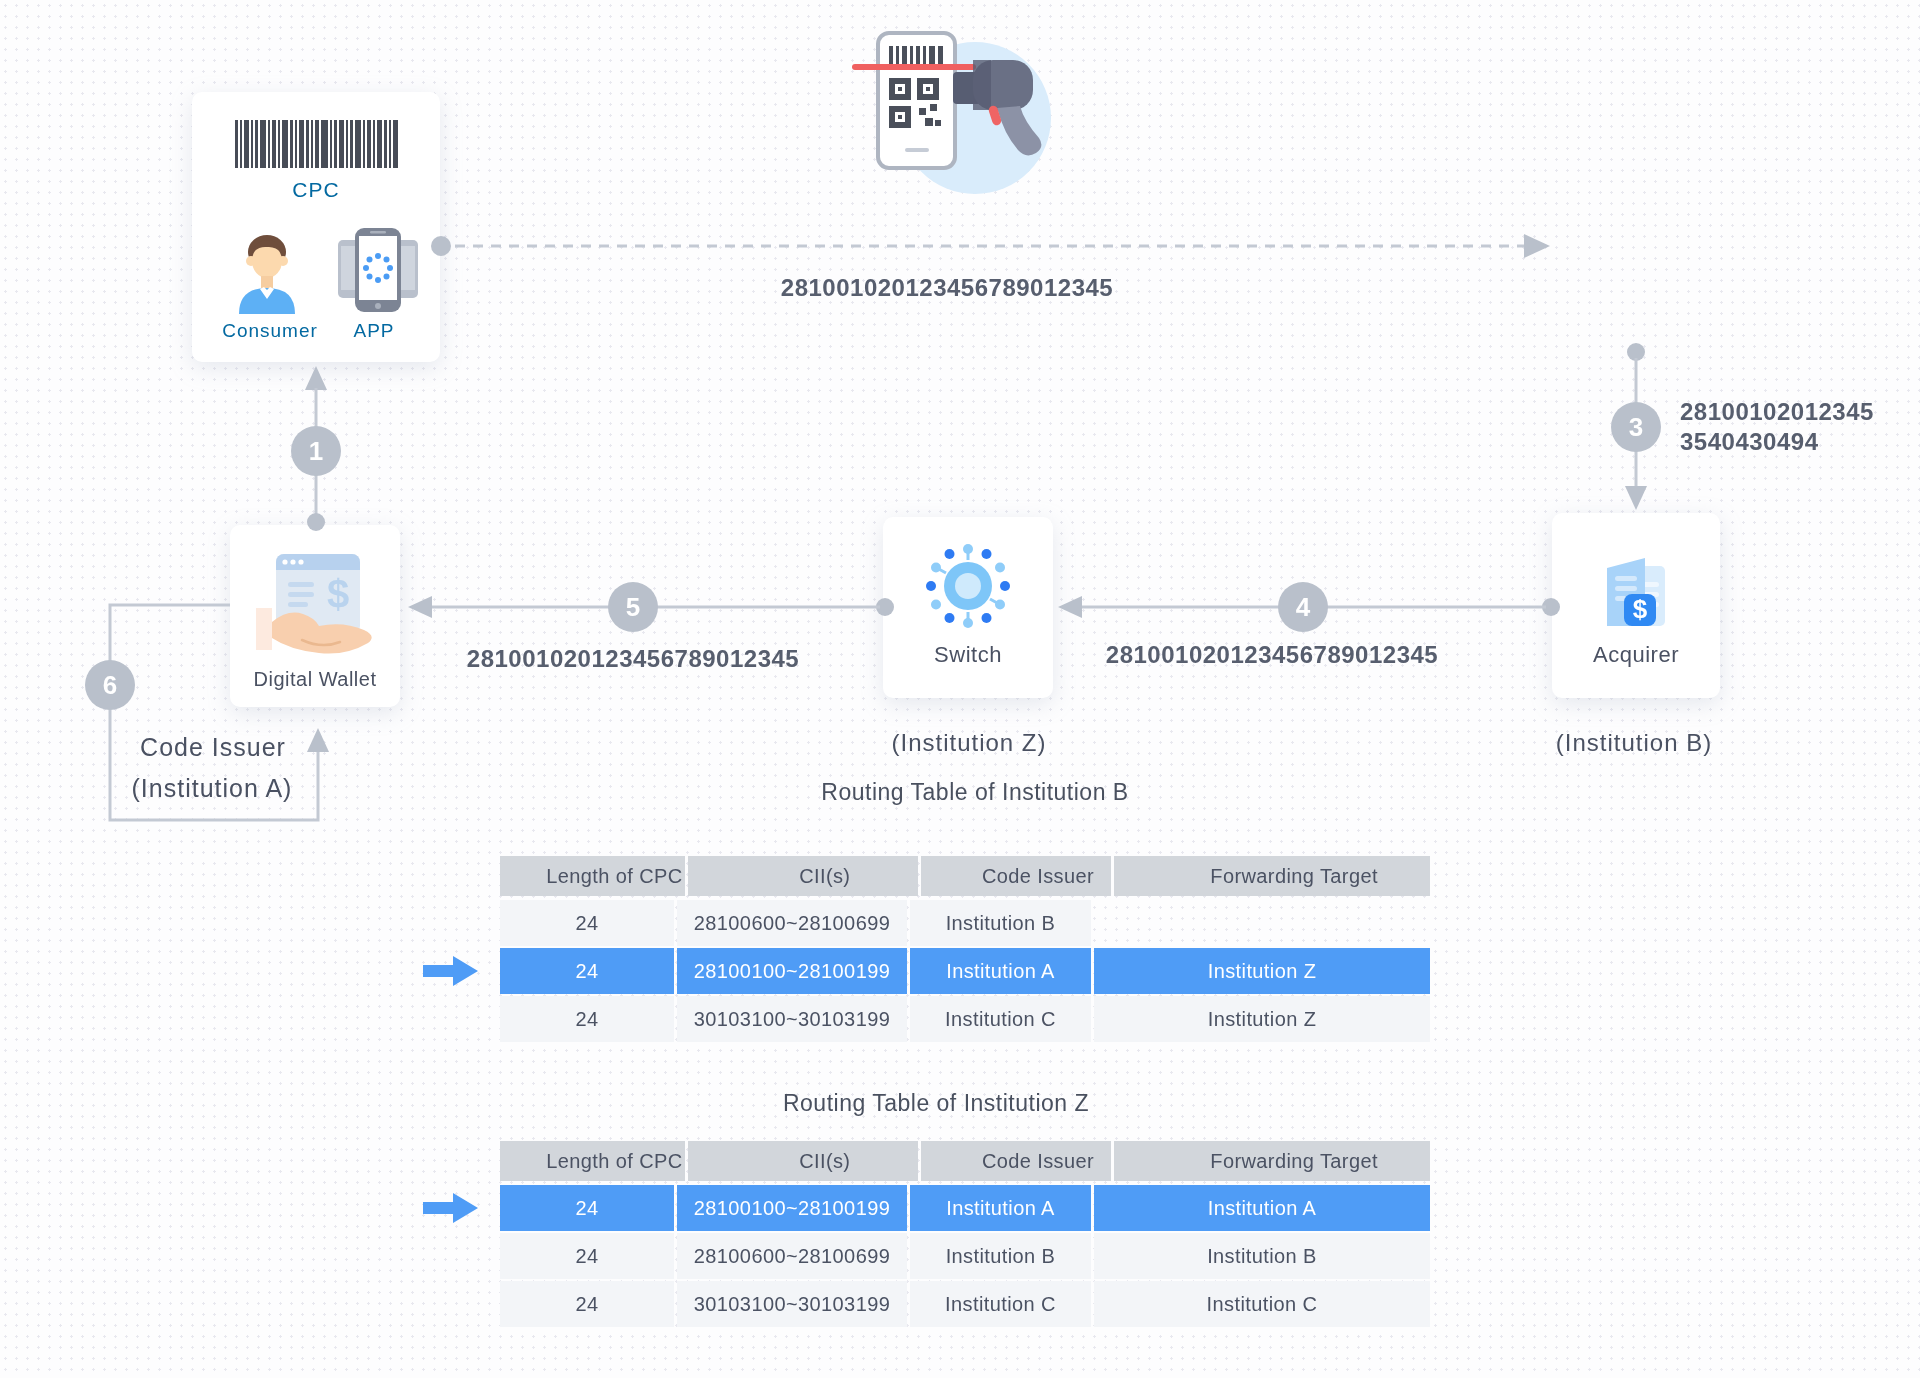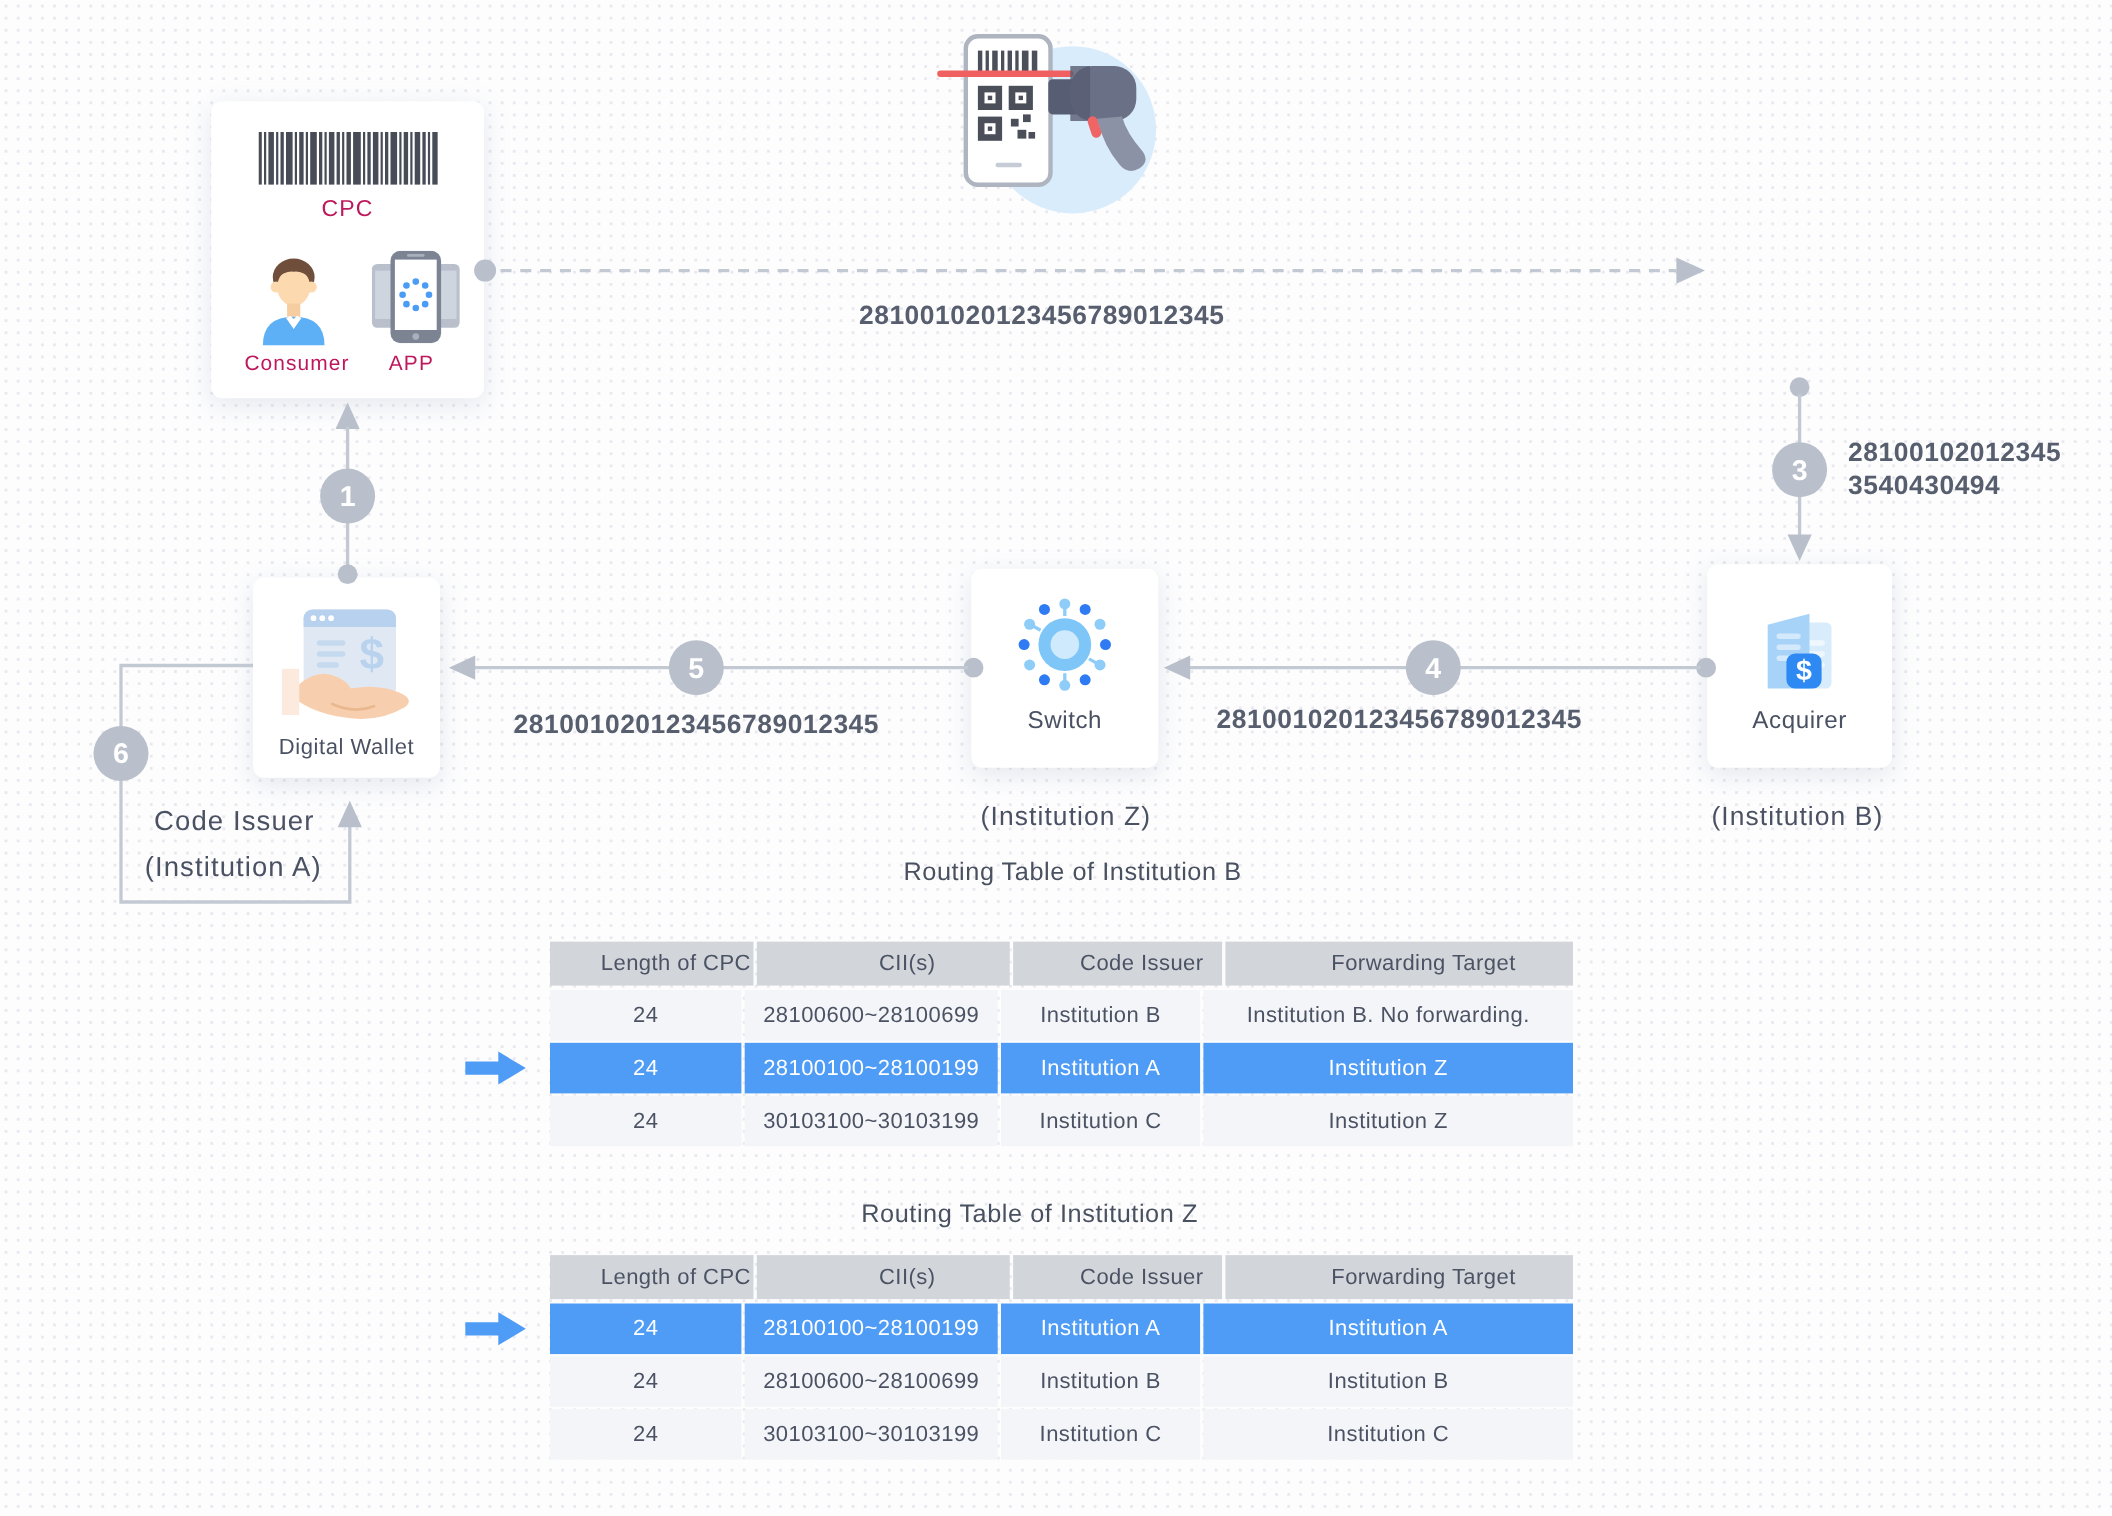--- a/index.html
+++ b/index.html
@@ -29,21 +29,21 @@
     color:#49505f;letter-spacing:.5px;white-space:nowrap;z-index:4;font-weight:500;}
   .rtable{position:absolute;z-index:4;width:930px;}
   .trow{display:flex;gap:3px;margin-top:2px;}
   .trow.thead{margin-top:0;}
   .trow.first{margin-top:4px;}
   .cell{background:#f3f5f8;height:46px;display:flex;align-items:center;
     justify-content:center;font-size:20px;color:#4b5263;letter-spacing:.4px;}
   .thead .cell{background:#d2d6db;height:40px;padding-left:44px;}
   .trow.hl .cell{background:#4f9cf6;color:#fff;}
   .c1{width:174px;}.c2{width:230px;}.c3{width:181px;}.c4{width:336px;}
-  .cpc-text{position:absolute;text-align:center;color:#be185d;letter-spacing:1px;font-weight:500;}
+  .cpc-text{position:absolute;text-align:center;color:#0369a1;letter-spacing:1px;font-weight:500;}
 </style>
 </head>
 <body>
 
 <div class="canvas">
 
   <div class="card" style="left:192px;top:92px;width:248px;height:270px;">
     <svg class="icon-abs" style="left:43px;top:28px;" width="163" height="48" viewBox="0 0 163 48">
       <g fill="#474c57">
         <rect x="0" y="0" width="3" height="48"></rect>
@@ -290,21 +290,20 @@
     <div class="trow thead">
       <div class="cell c1">Length of CPC</div>
       <div class="cell c2">CII(s)</div>
       <div class="cell c3">Code Issuer</div>
       <div class="cell c4">Forwarding Target</div>
     </div>
     <div class="trow first">
       <div class="cell c1">24</div>
       <div class="cell c2">28100600~28100699</div>
       <div class="cell c3">Institution B</div>
-      <div class="cell c4">Institution B. No forwarding.</div>
     </div>
     <div class="trow hl">
       <div class="cell c1">24</div>
       <div class="cell c2">28100100~28100199</div>
       <div class="cell c3">Institution A</div>
       <div class="cell c4">Institution Z</div>
     </div>
     <div class="trow">
       <div class="cell c1">24</div>
       <div class="cell c2">30103100~30103199</div>

